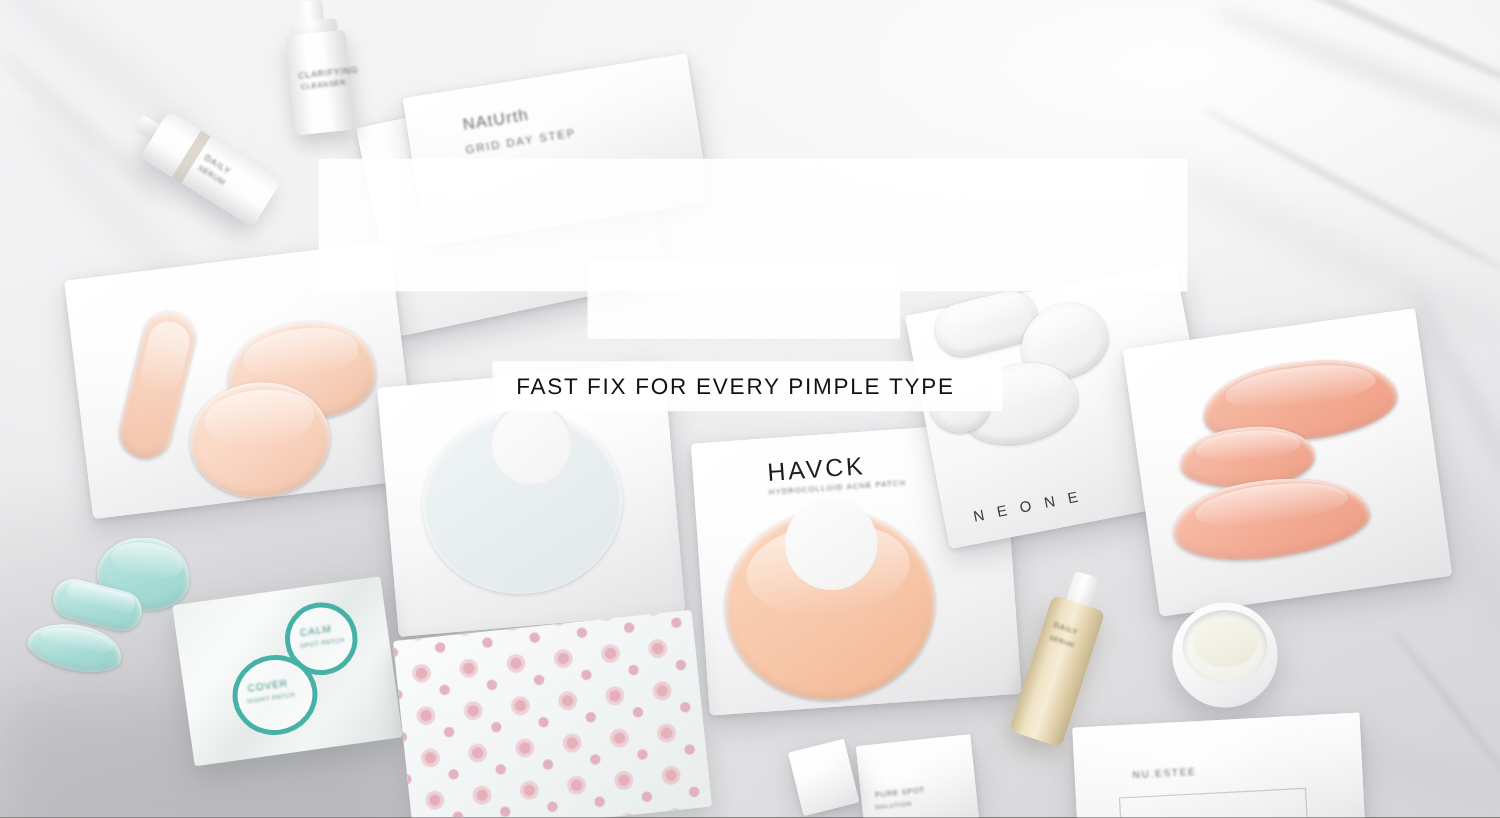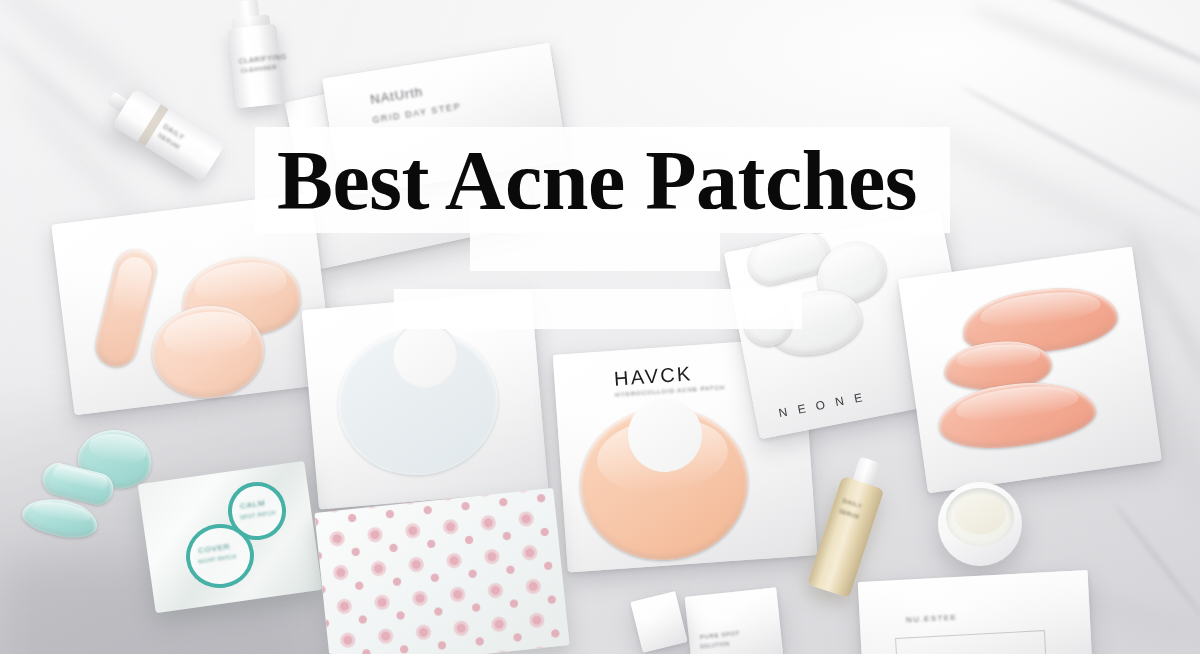--- a/index.html
+++ b/index.html
@@ -270,19 +270,19 @@
   <div class="blurtext" style="left:700px;top:642px;font-size:5px;letter-spacing:.5px;transform:rotate(-6deg);">SOLUTION</div>
 
   <div class="sachet" style="left:860px;top:576px;width:230px;height:92px;transform:rotate(-3deg);border-radius:2px;"></div>
   <div class="blurtext" style="left:906px;top:614px;font-size:8px;letter-spacing:1.4px;transform:rotate(-3deg);">NU.ESTEE</div>
   <div style="position:absolute;left:896px;top:634px;width:150px;height:40px;
               border:1px solid rgba(150,150,156,.45);transform:rotate(-3deg);"></div>
 
   <div class="sandwich sachet" style="left:636px;top:596px;width:46px;height:52px;transform:rotate(-14deg);border-radius:2px;"></div>
 
   <div class="banner" style="left:255px;top:127px;width:695px;height:106px;"></div>
-  <div class="headline" style="left:277px;top:139px;font-size:84px;">Best Acne Patches</div>
 
   <div class="banner" style="left:470px;top:209px;width:250px;height:62px;"></div>
 
   <div class="banner" style="left:394px;top:289px;width:408px;height:40px;"></div>
+  <div class="subtitle" style="left:413px;top:300px;font-size:18px;">FAST FIX FOR EVERY PIMPLE TYPE</div>
 
 </div>
 
 </body></html>

